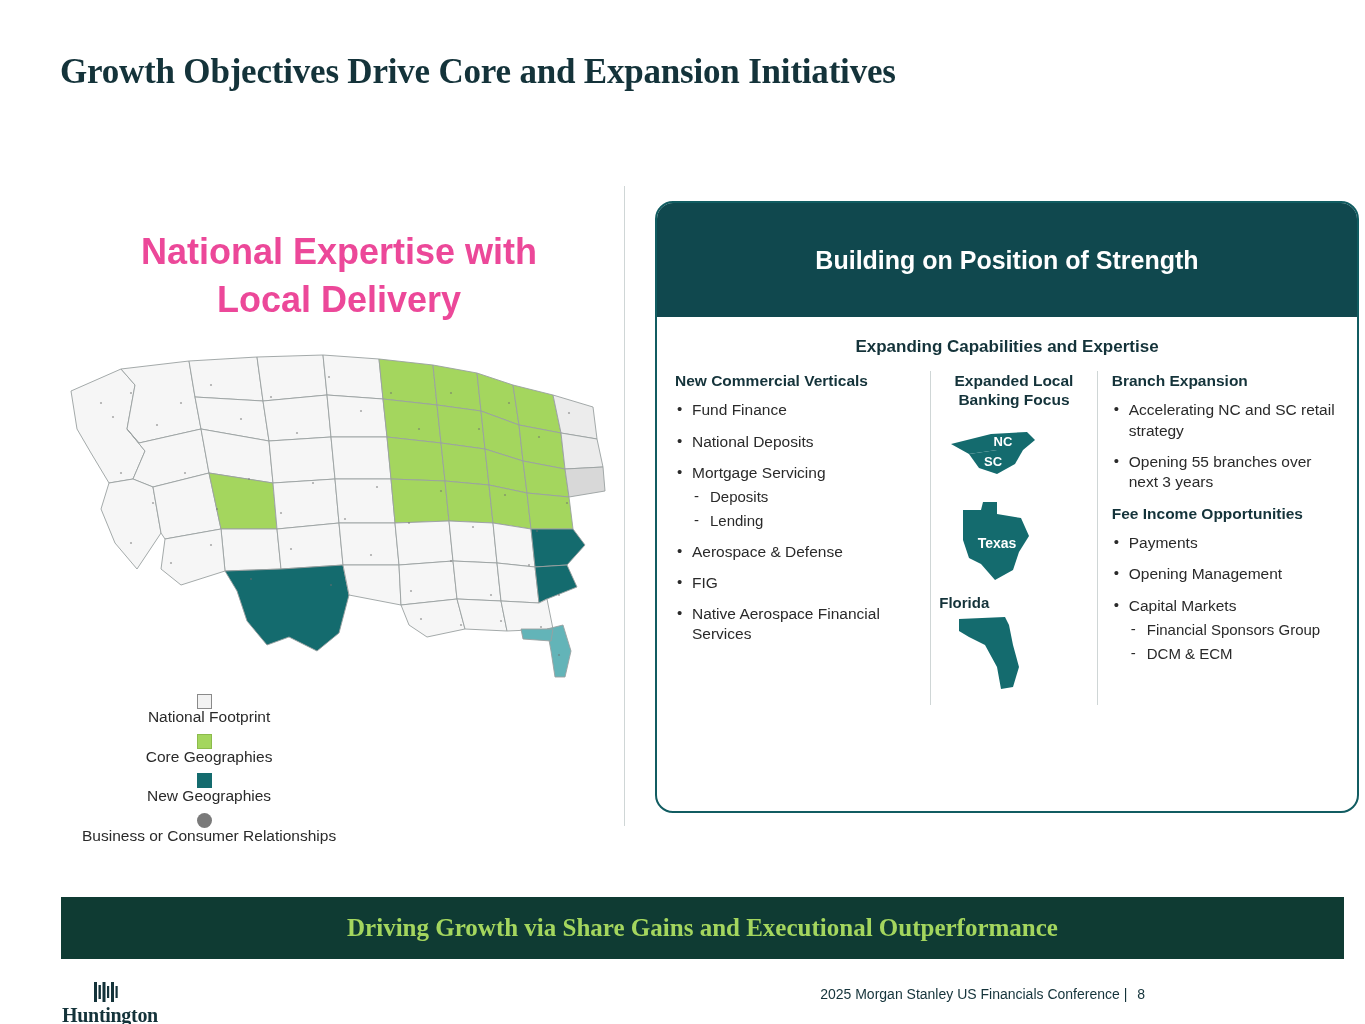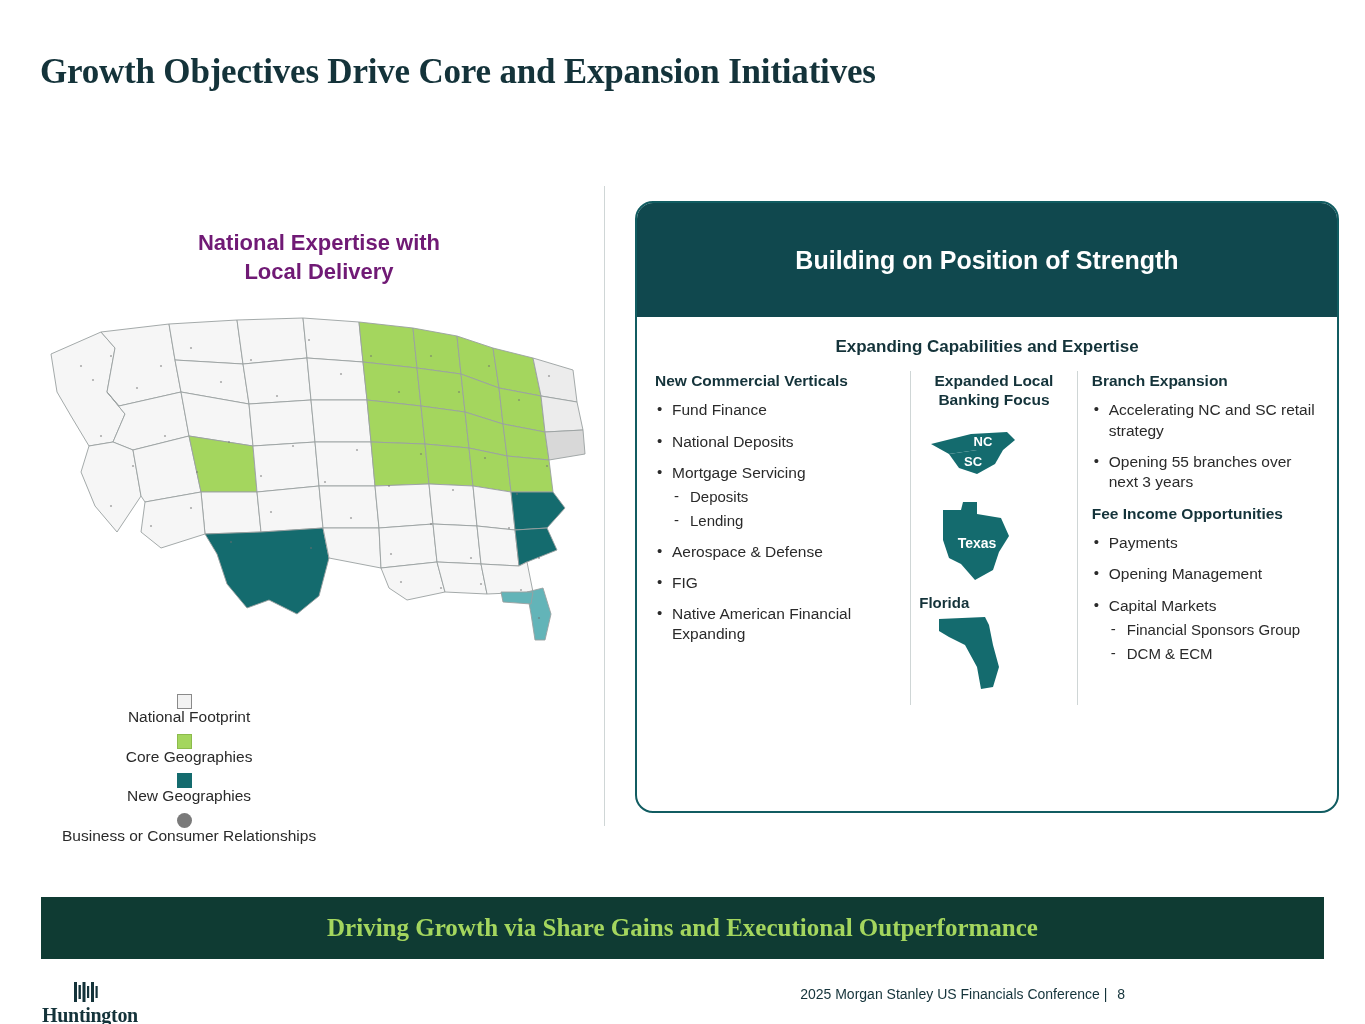--- a/index.html
+++ b/index.html
@@ -12,20 +12,21 @@
     background: #ffffff;
     font-family: "Liberation Sans", sans-serif;
     color: #14333a;
     overflow: hidden;
     position: relative;
   }
   .slide {
     position: relative;
     width: 1165px;
     height: 1024px;
+    margin-left: 20px;
   }
   
   .slide-title {
     position: absolute;
     left: 40px;
     top: 52px;
     font-size: 35px;
     font-weight: bold;
     color: #14333a;
     letter-spacing: -0.2px;
@@ -35,24 +36,24 @@
   
   .left-col {
     position: absolute;
     left: 40px;
     top: 186px;
     width: 558px;
     height: 640px;
   }
   .left-heading {
     text-align: center;
-    font-size: 22px;
+    font-size: 36px;
     font-weight: bold;
     line-height: 1.32;
-    color: #701a75;
+    color: #ec4899;
     margin-top: 42px;
   }
   .map-wrap {
     position: relative;
     margin-top: 10px;
     width: 558px;
     height: 360px;
   }
   .map-svg {
     display: block;
@@ -437,21 +438,21 @@
             <li><span>National Deposits</span></li>
             <li>
               <span>Mortgage Servicing</span>
               <ul class="subbullets">
                 <li>Deposits</li>
                 <li>Lending</li>
               </ul>
             </li>
             <li><span>Aerospace &amp; Defense</span></li>
             <li><span>FIG</span></li>
-            <li><span>Native American Financial Expanding</span></li>
+            <li><span>Native Aerospace Financial Services</span></li>
           </ul>
         </div>
 
         <div class="col2">
           <div class="col-head">Expanded Local Banking Focus</div>
 
           <div class="mini-map">
             <svg width="110" height="72" viewBox="0 0 110 72">
               <polygon points="12,24 52,14 88,12 96,20 84,30 58,30 30,34" fill="#146b6e"></polygon>
               <polygon points="30,34 58,30 84,30 76,44 58,54 40,48" fill="#146b6e"></polygon>

